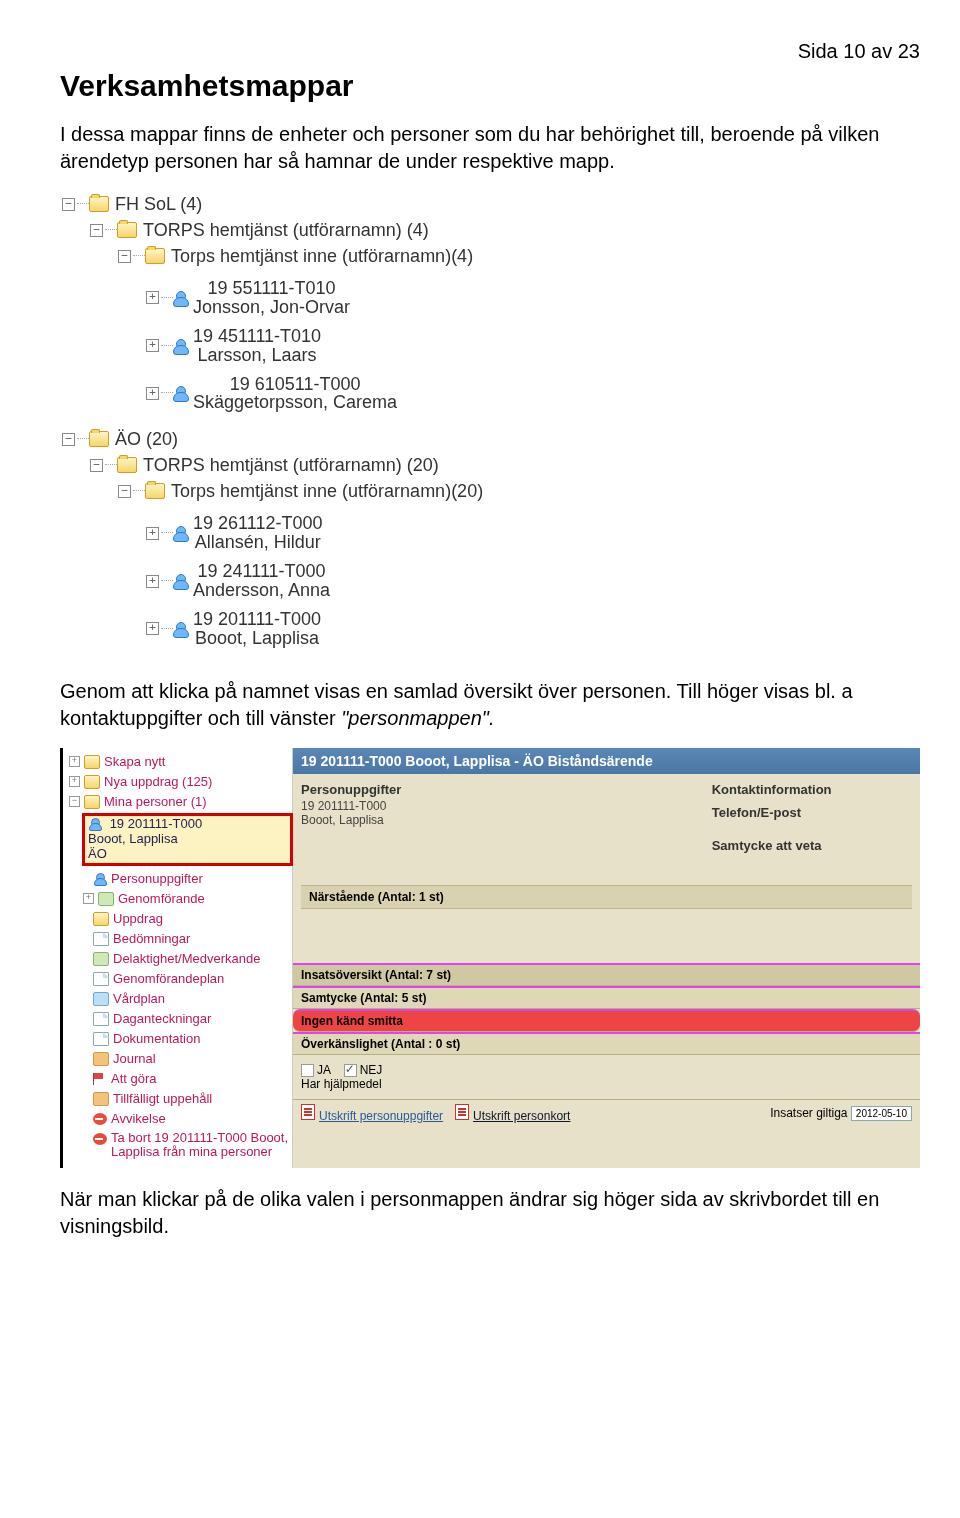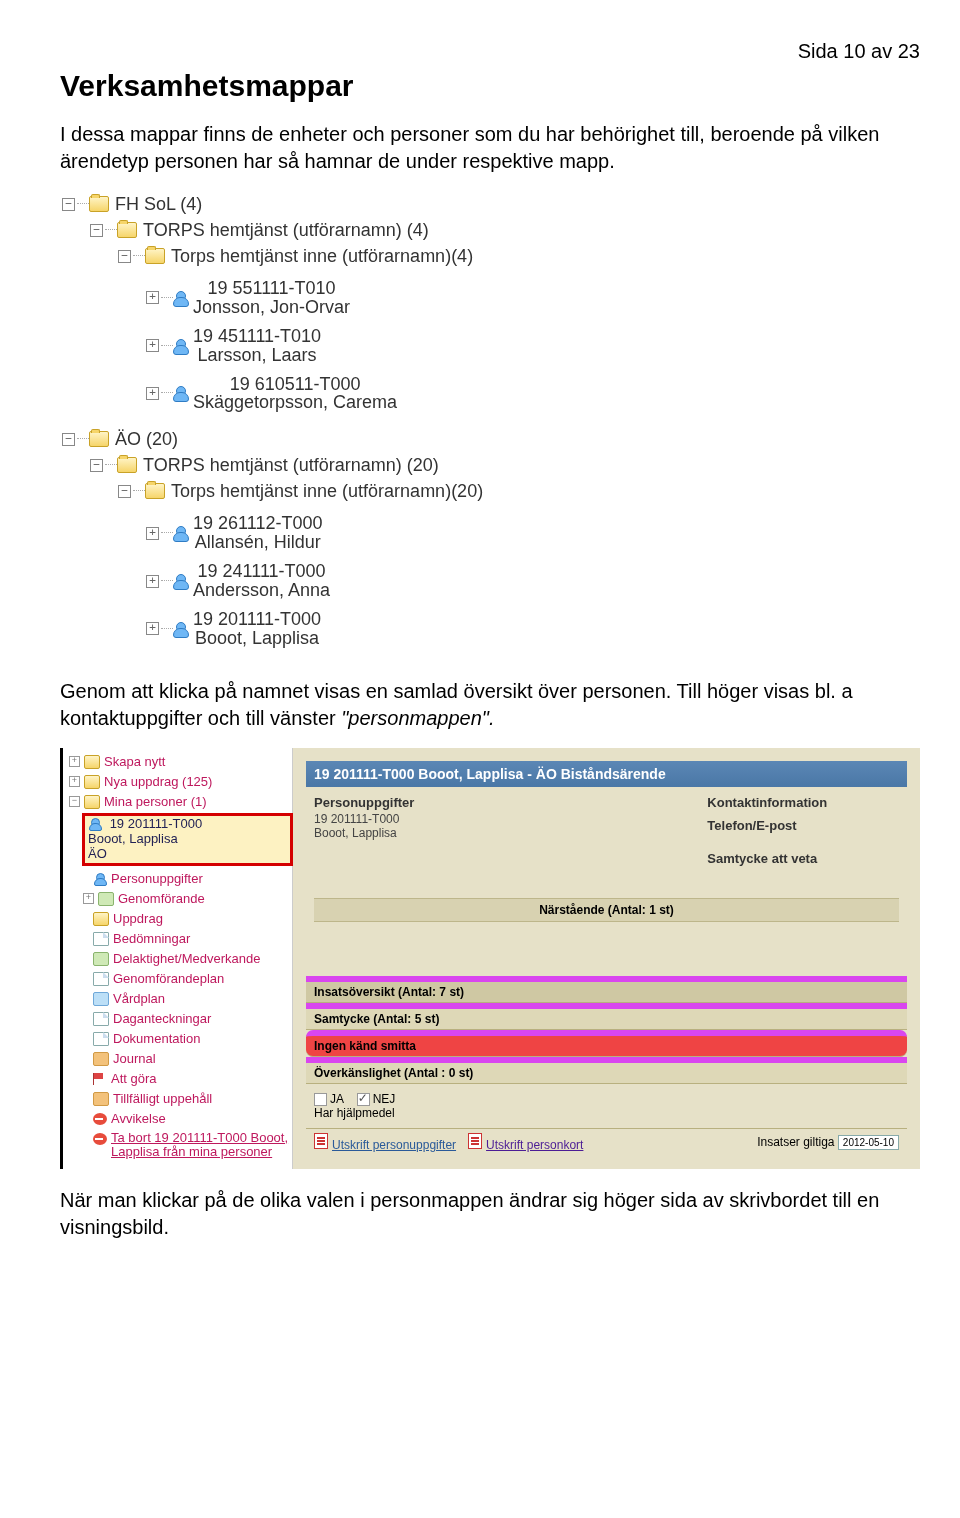--- a/index.html
+++ b/index.html
@@ -76,30 +76,30 @@
   .ico-flag::after{content:"";position:absolute;left:1px;top:0;width:9px;height:6px;background:#d44;}
   .ico-person{position:relative;}
   .ico-person::before{content:"";position:absolute;top:0;left:3px;width:7px;height:7px;border-radius:50%;background:#6fb7f5;border:1px solid #2f7cc4;}
   .ico-person::after{content:"";position:absolute;bottom:-1px;left:1px;width:11px;height:6px;border-radius:6px 6px 2px 2px;background:#6fb7f5;border:1px solid #2f7cc4;}
   .ov-left .sel {
     background:#fdf2c2; border:1px solid #ddd; padding:2px 4px; margin:2px 0 4px 14px;
     outline:3px solid #d40000; outline-offset:-2px; line-height:1.15;
   }
   .ov-left .indent1 { padding-left: 14px; }
   .ov-left .indent2 { padding-left: 24px; }
-  .ov-right { flex:1; background:#e6e1c8; padding:13px; box-sizing:border-box; }
+  .ov-right { flex:1; background:#e6e1c8; padding:0; box-sizing:border-box; }
   .ov-title { background: linear-gradient(#5b87b5,#4a77a6); color:#fff; font-weight:bold; padding:5px 8px; font-size:14px; }
   .ov-body { padding:8px 8px 4px 8px; }
   .ov-grid { display:flex; gap:0; }
   .ov-col { flex:1; }
   .ov-col.right { flex:0.5; padding-left:10px; border-left:0; }
   .ov-h { font-weight:bold; font-size:13px; color:#333; margin-bottom:2px;}
   .ov-sub { font-size:12px; color:#444; }
-  .refrow { background:#d8d2b1; border-top:1px solid #bdb68b; border-bottom:1px solid #bdb68b; padding:4px 8px; font-weight:bold; font-size:12px; margin-top:30px;text-align:center;}
-  .bar { background:#cfc8a3; border-top:6px solid #d946ef; border-bottom:1px solid #b8b07f; padding:3px 8px; font-weight:bold; font-size:12px; }
+  .refrow { background:#d8d2b1; border-top:1px solid #bdb68b; border-bottom:1px solid #bdb68b; padding:4px 8px; font-weight:bold; font-size:12px; margin-top:30px;}
+  .bar { background:#cfc8a3; border-top:2px solid #d946ef; border-bottom:1px solid #b8b07f; padding:3px 8px; font-weight:bold; font-size:12px; }
   .bar.light { background:#ded8b7; }
   .plain { padding:4px 8px 8px 8px; font-size:12px; }
   .chk { width:11px; height:11px; border:1px solid #999; background:#fff; display:inline-block; margin-right:3px; vertical-align:middle; position:relative;}
   .chk.checked::after{content:"✓"; position:absolute; top:-3px; left:0; font-size:12px; color:#555;}
   .footbar { border-top:1px solid #b8b07f; padding:4px 8px; display:flex; gap:12px; align-items:center; font-size:12px; background:#e6e1c8;}
   .pdf{width:12px;height:14px;border:1px solid #c33;background:#fff;display:inline-block;margin-right:4px;position:relative;}
   .pdf::after{content:"";position:absolute;left:2px;top:3px;width:8px;height:2px;background:#c33;box-shadow:0 3px 0 #c33,0 6px 0 #c33;}
   .datein{border:1px solid #8aa;background:#fff;padding:1px 4px;font-size:10px;display:inline-block;}
 
   .italic { font-style: italic; }
@@ -293,21 +293,21 @@
       <div class="row indent2">
           <span class="ico ico-orange"></span>
           <span class="lbl">Tillfälligt uppehåll</span>
         </div>
       <div class="row indent2">
           <span class="ico ico-red"></span>
           <span class="lbl">Avvikelse</span>
         </div>
       <div class="indent2" style="display:flex;align-items:flex-start;line-height:1.15;margin-top:2px;">
         <span class="ico ico-red" style="margin-top:2px;"></span>
-        <span class="lbl" style="width:180px;text-decoration:underline;">Ta bort 19 201111-T000 Booot, Lapplisa från mina personer</span>
+        <span class="lbl" style="width:180px;">Ta bort 19 201111-T000 Booot, Lapplisa från mina personer</span>
       </div>
     </div>
 
     <div class="ov-right">
       <div class="ov-title">19 201111-T000 Booot, Lapplisa - ÄO Biståndsärende</div>
       <div class="ov-body">
         <div class="ov-grid">
           <div class="ov-col">
             <div class="ov-h">Personuppgifter</div>
             <div class="ov-sub">19 201111-T000</div>
@@ -330,20 +330,20 @@
       <div class="plain">
         <div style="margin-top:4px;">
           <span class="chk"></span><span>JA</span>
           &nbsp;&nbsp;
           <span class="chk checked"></span><span>NEJ</span>
         </div>
         <div>Har hjälpmedel</div>
       </div>
       <div class="footbar">
         <span><span class="pdf"></span><span style="text-decoration:underline;color:#2a5a99;">Utskrift personuppgifter</span></span>
-        <span><span class="pdf"></span><span style="text-decoration:underline;color:#4c1d95;">Utskrift personkort</span></span>
+        <span><span class="pdf"></span><span style="text-decoration:underline;color:#0f172a;">Utskrift personkort</span></span>
         <span style="margin-left:auto;"><span>Insatser giltiga</span> <span class="datein">2012-05-10</span></span>
       </div>
     </div>
   </div>
 </div>
 
 <p style="margin-top:18px;">När man klickar på de olika valen i personmappen ändrar sig höger sida av skrivbordet till en visningsbild.</p>
 
 </body></html>

